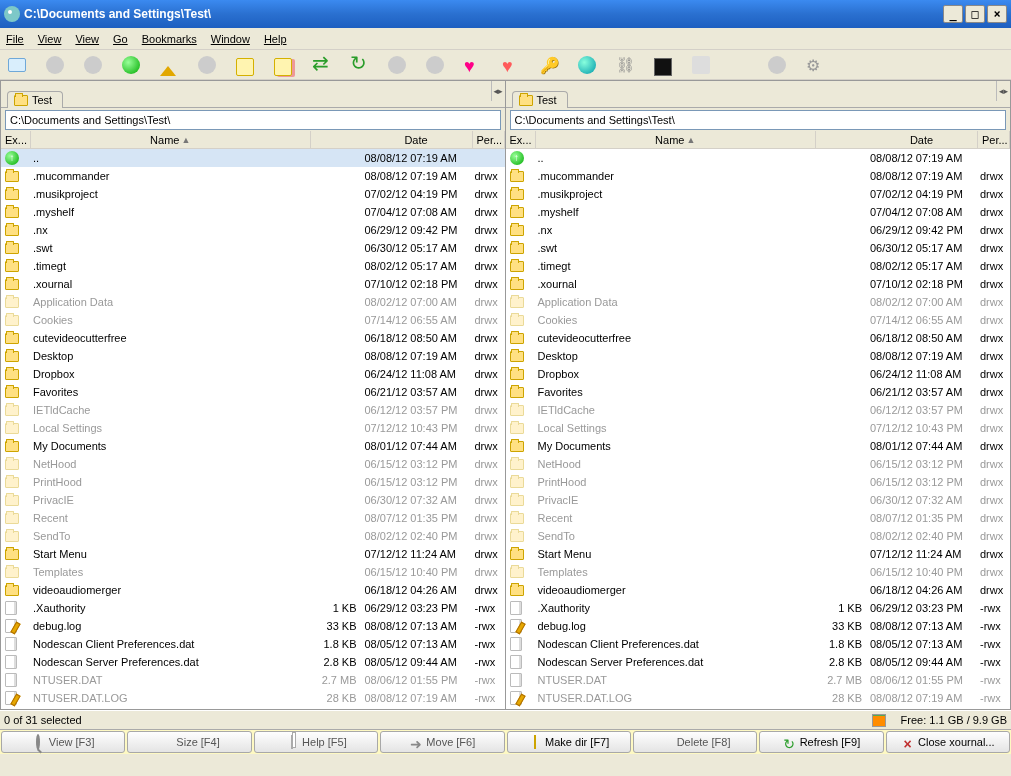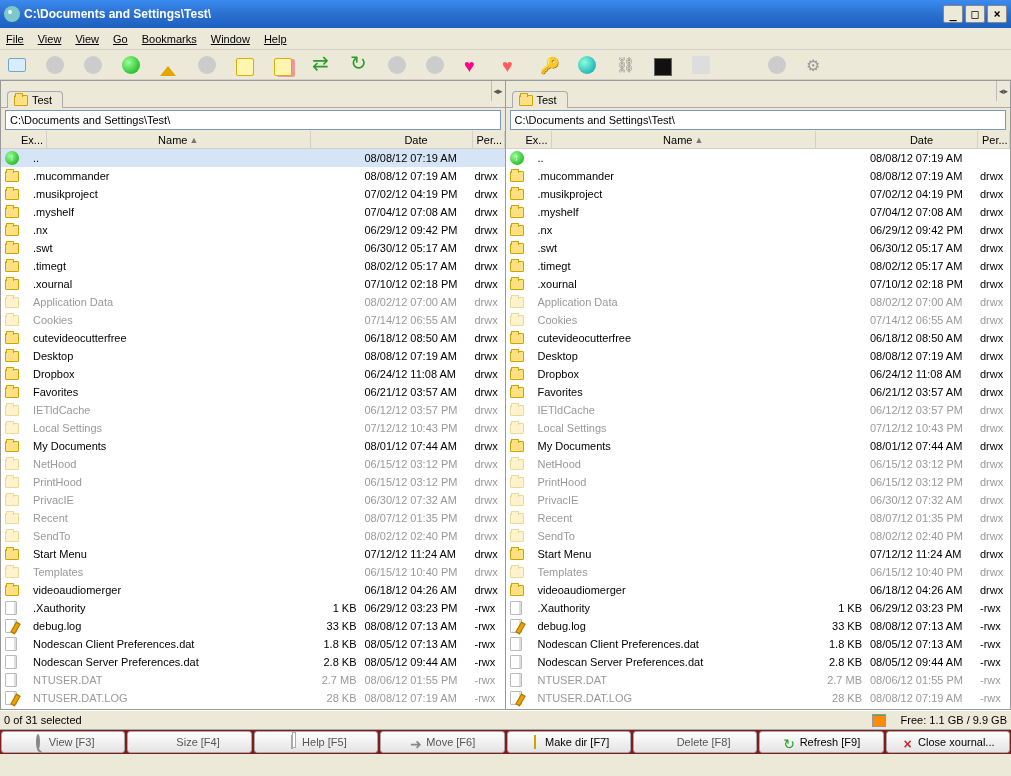--- a/index.html
+++ b/index.html
@@ -32,41 +32,41 @@
   .tabrow{height:26px;display:flex;align-items:flex-end;background:#ece9d8;position:relative;}
   .tab{background:#ece9d8;border:1px solid #aaa;border-bottom:none;border-radius:4px 4px 0 0;padding:2px 10px 2px 6px;display:flex;align-items:center;gap:4px;margin-left:6px;position:relative;top:1px; z-index:2;}
   .pathbar{flex:1;background:#fff;border:1px solid #7a98b7;height:20px;margin:2px 4px 2px 4px;padding:1px 4px;color:#000;display:flex;align-items:center;}
   .pathwrap{display:flex;align-items:center;background:#ece9d8;height:24px;border-top:1px solid #aaa;}
   .folder-icon{width:14px;height:11px;background:#ffe082;border:1px solid #cda400;border-radius:1px;display:inline-block;position:relative;}
   .folder-icon::before{content:"";position:absolute;top:-3px;left:0;width:6px;height:3px;background:#ffe082;border:1px solid #cda400;border-bottom:none;border-radius:1px 1px 0 0;}
   .folder-dim{opacity:0.4;}
   .file-icon{width:12px;height:14px;background:#fff;border:1px solid #bbb;border-radius:1px;display:inline-block;position:relative;box-shadow:inset -3px 0 0 -1px #ddd;}
   .file-icon.pencil::after{content:"";position:absolute;right:-2px;bottom:-2px;width:3px;height:10px;background:#e6a800;border:1px solid #b07000;transform:rotate(30deg);}
   .up-icon{width:14px;height:14px;border-radius:50%;background:radial-gradient(circle at 35% 35%,#9f9,#0a0);display:inline-block;color:#fff;font-size:10px;line-height:14px;text-align:center;}
-  .headerrow{display:flex;background:#ece9d8;border-bottom:1px solid #d4d0c8;height:18px;font-size:11px;padding-left:16px;}
+  .headerrow{display:flex;background:#ece9d8;border-bottom:1px solid #d4d0c8;height:18px;font-size:11px;}
   .headerrow div{border-right:1px solid #d4d0c8;padding:1px 4px;display:flex;align-items:center;white-space:nowrap;overflow:hidden;}
   .col-ext{width:30px;}
   .col-name{flex:1;justify-content:center;}
   .col-size{width:50px;justify-content:flex-end;margin-top:20px;}
   .col-date{width:112px;justify-content:center;}
   .col-perm{width:32px;}
   .filelist{flex:1;background:#fff;overflow-y:scroll;overflow-x:auto;}
   .row{display:flex;height:18px;align-items:center;font-size:11px;}
   .row.sel{background:#d6e5f5;}
   .row.dim{color:#999;}
   .row .c-icon{width:30px;padding-left:4px;display:flex;align-items:center;}
   .row .c-name{flex:1;padding-left:2px;white-space:nowrap;overflow:hidden;}
   .row .c-size{width:50px;text-align:right;padding-right:4px;}
   .row .c-date{width:112px;text-align:left;padding-left:4px;white-space:nowrap;}
   .row .c-perm{width:32px;padding-left:2px;}
   .sortarrow{font-size:9px;color:#777;margin-left:2px;}
   .statusbar{height:20px;background:#ece9d8;border-top:1px solid #fff;border-bottom:1px solid #aaa;display:flex;align-items:center;padding:0 4px;}
   .statusbar .right{margin-left:auto;display:flex;align-items:center;gap:15px;}
   .diskbar{width:14px;height:13px;background:linear-gradient(to top,#ff8c00 0%,#ff8c00 90%,#5a5 90%);border:1px solid #999;}
-  .fkeys{height:24px;display:flex;background:#7f1d1d;}
+  .fkeys{height:24px;display:flex;background:#fef9c3;}
   .fkeys button{flex:1;margin:1px;background:linear-gradient(#fefefe,#e4e4e4);border:1px solid #a8a8a8;border-radius:3px;font-size:11px;display:flex;align-items:center;justify-content:center;gap:4px;cursor:pointer;color:#555;}
   .fkeys button.enabled{color:#000;}
   .scrollcorner{position:absolute;right:0;top:0;width:14px;height:20px;background:#ece9d8;border-left:1px solid #bbb;display:flex;align-items:center;justify-content:center;font-size:9px;color:#555;}
   ::-webkit-scrollbar{width:16px;height:16px;}
   ::-webkit-scrollbar-track{background:#ece9d8;}
   ::-webkit-scrollbar-thumb{background:#cdcdcd;border:1px solid #9e9e9e;}
   ::-webkit-scrollbar-button{background:#ece9d8;border:1px solid #9e9e9e;height:16px;}
   .btn-icon{width:13px;height:13px;display:inline-block;}
   .i-mag{border:2px solid #888;border-radius:50%;width:8px;height:8px;position:relative;}
   .i-mag::after{content:"";position:absolute;right:-4px;bottom:-4px;width:5px;height:2px;background:#888;transform:rotate(45deg);}

